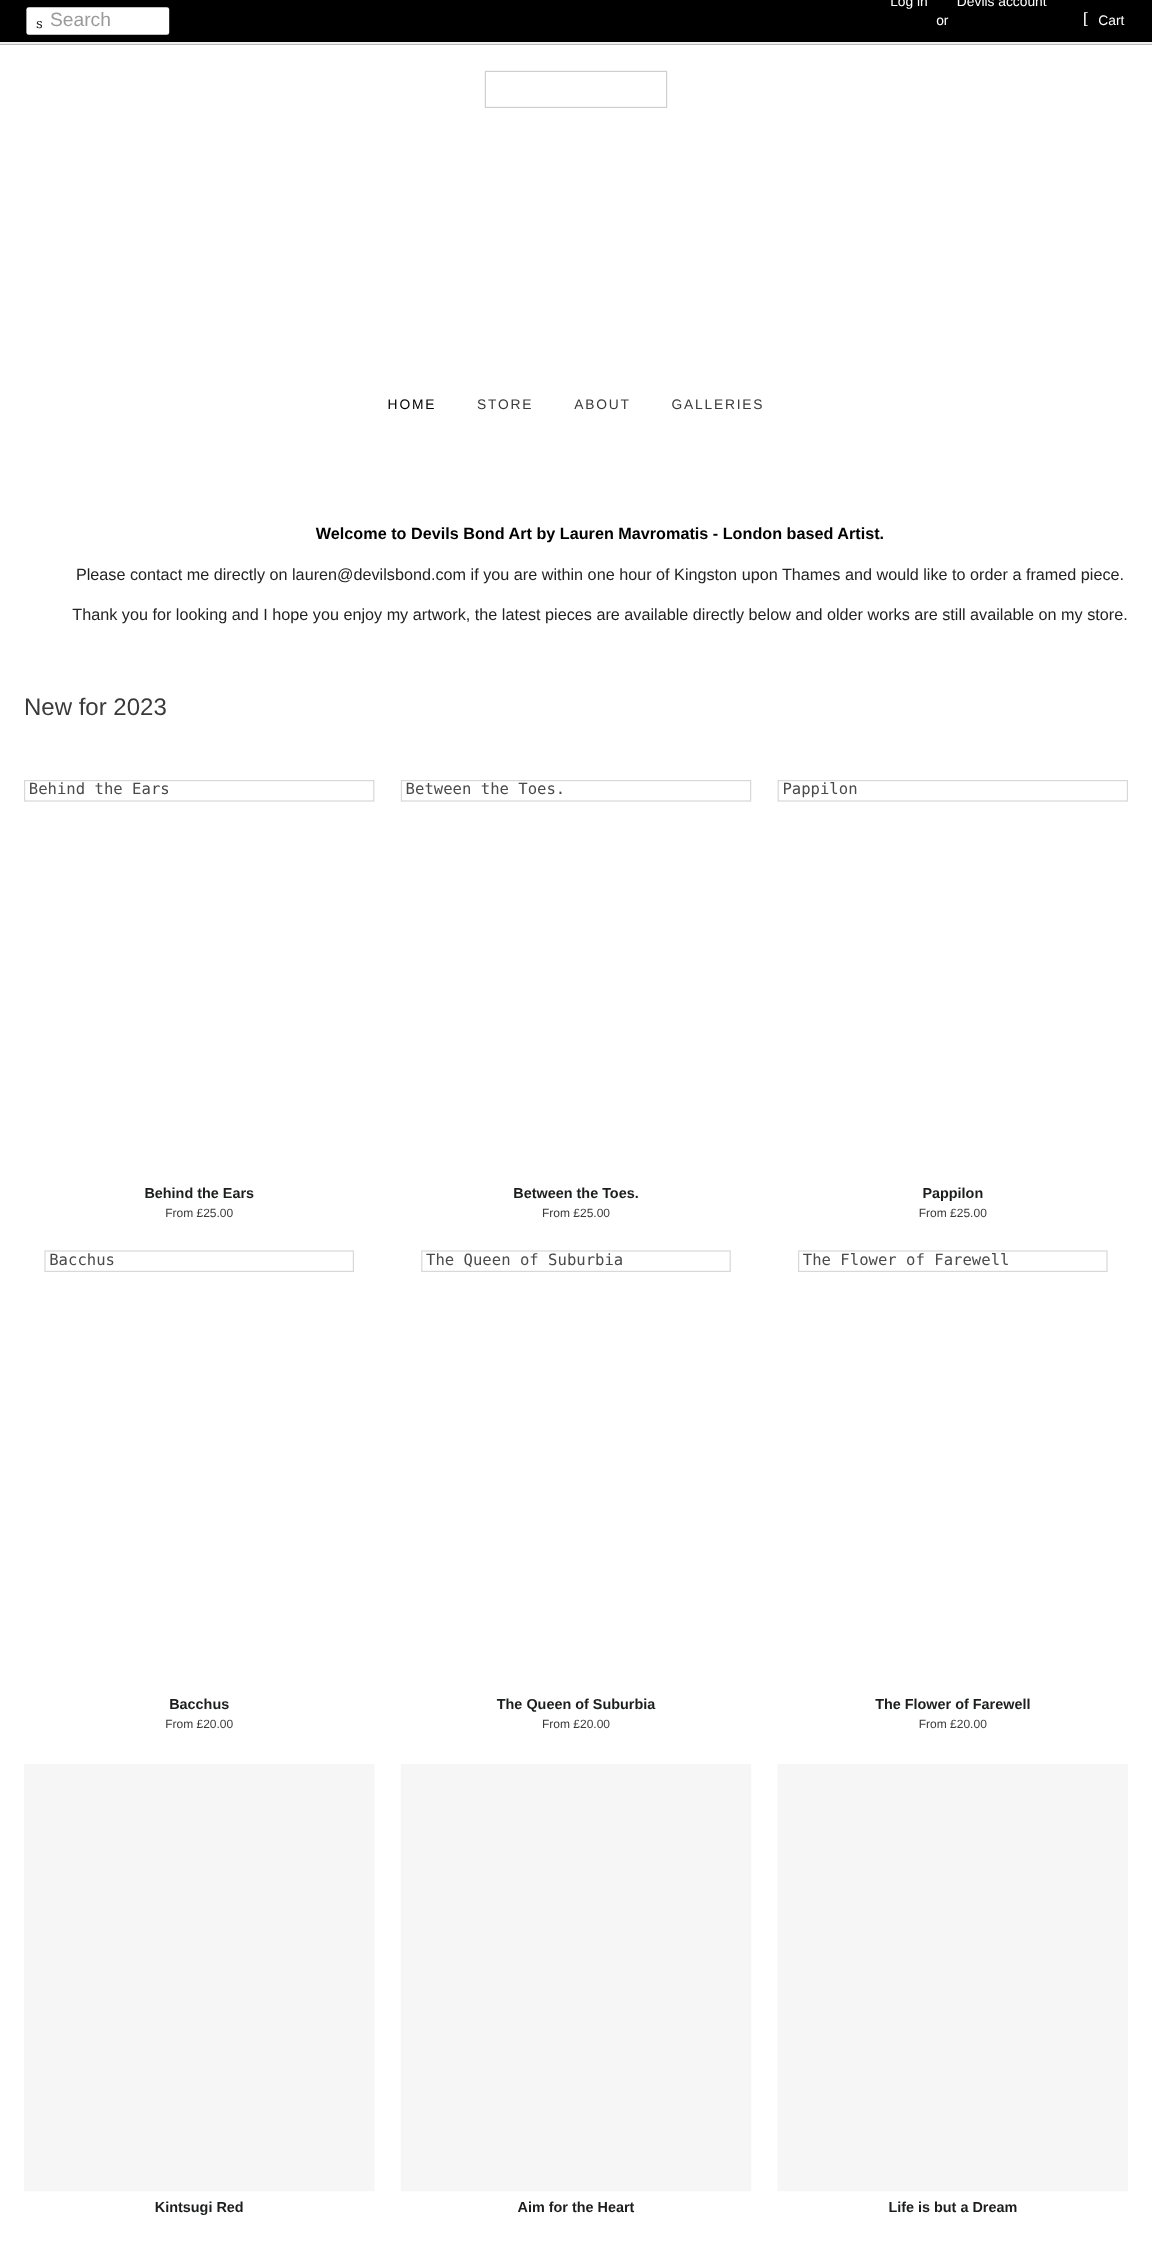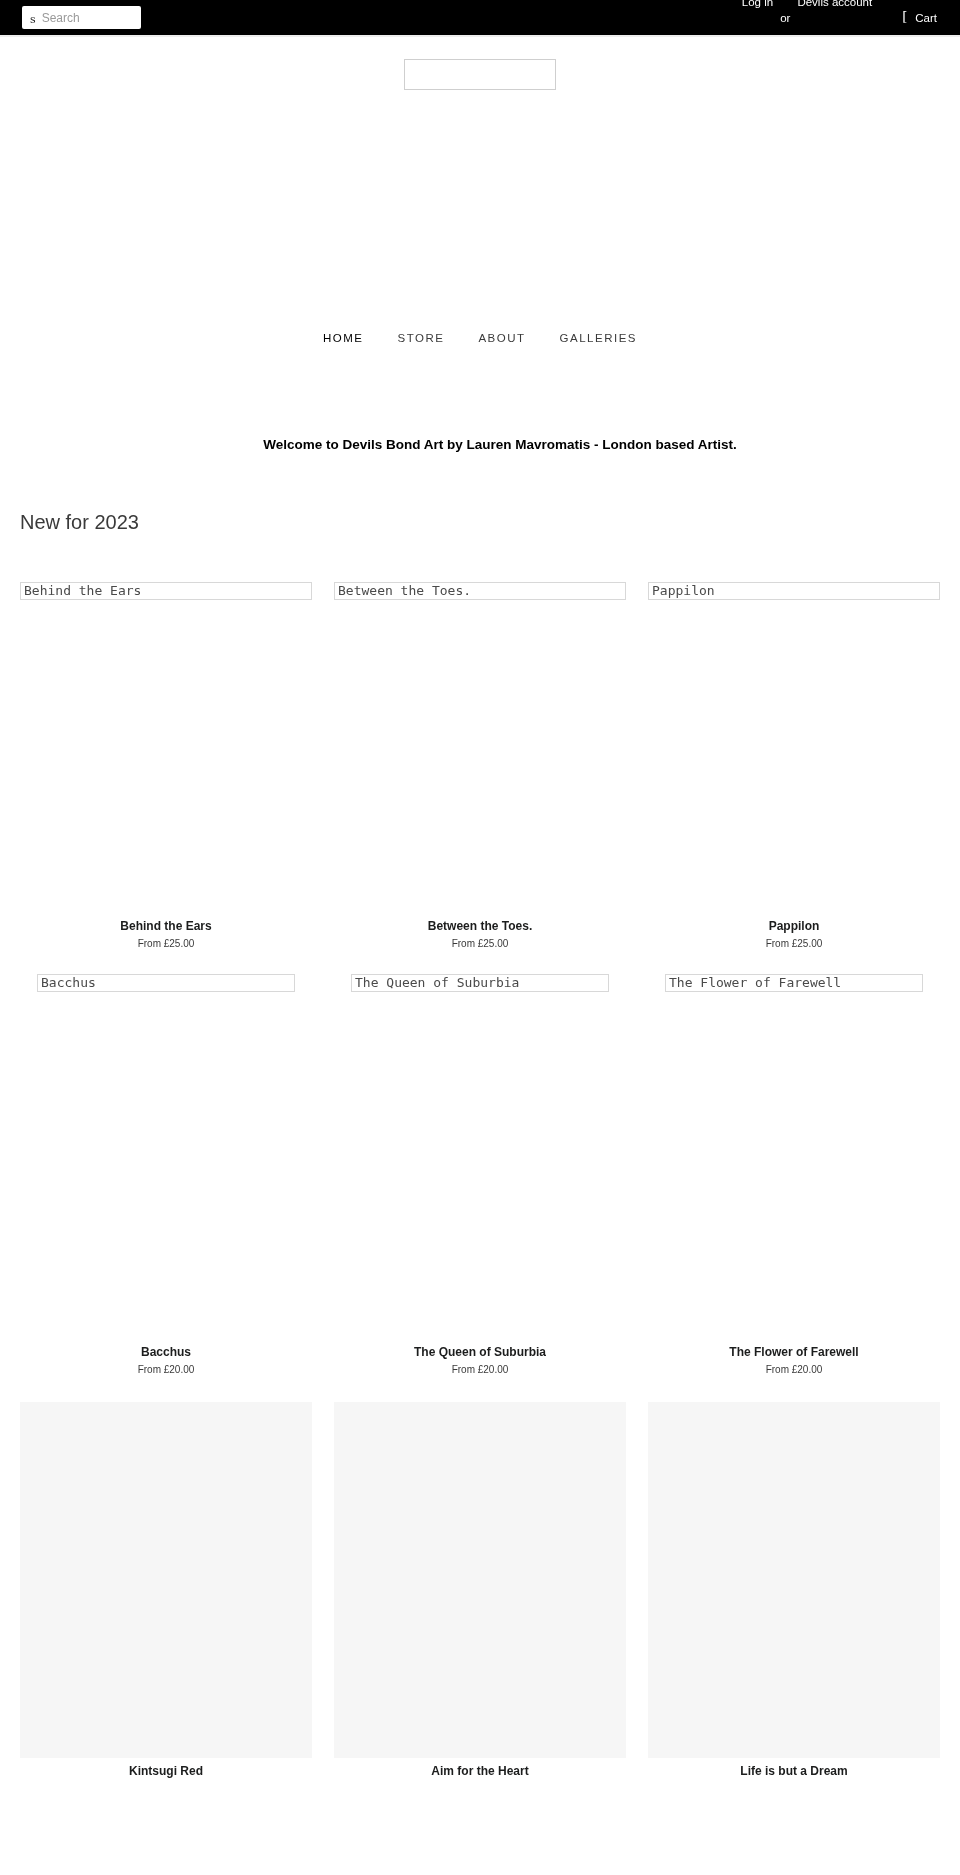--- a/index.html
+++ b/index.html
@@ -7,21 +7,21 @@
   .page { position:relative; width:960px; height:1875px; margin:0 auto; background:#fff; overflow:hidden; }
 
   
   .topbar { height:37px; background:#000; display:flex; align-items:center;
             justify-content:space-between; padding:0 23px 0 22px; border-bottom:2px solid #ededed; }
   .searchbox { width:119px; height:23px; background:#fff; border-radius:2px;
                display:flex; align-items:center; padding-left:8px; }
   .search-glyph { font-family:"DejaVu Serif", serif; font-size:11px; color:#222;
                   margin-right:6px; position:relative; top:2px; cursor:pointer; }
   .searchbox input { border:none; outline:none; background:transparent; width:84px;
-                     font-family:"Liberation Sans", sans-serif; font-size:12px; color:#333; }
+                     font-family:"Liberation Sans", sans-serif; font-size:16px; color:#333; }
   .searchbox input::placeholder { color:#9a9a9a; }
   .topbar-right { display:flex; color:#fff; font-size:11.5px; }
   .topbar-right a { color:#fff; text-decoration:none; cursor:pointer; }
   .tb-or { margin:16px 7px; }
   .cart-link { display:flex; align-items:center; margin-left:30px; }
   .cart-glyph { font-family:"DejaVu Serif", serif; font-size:13px; margin-right:8px; position:relative; top:-1px; }
 
   
   .header { padding-top:22px; display:flex; justify-content:center; }
   .logo-box { width:152px; height:31px; border:1px solid #cfcfcf; background:#fff; cursor:pointer; }
@@ -83,20 +83,22 @@
 
   <div class="nav">
     <a class="active">HOME</a>
     <a>STORE</a>
     <a>ABOUT</a>
     <a>GALLERIES</a>
   </div>
 
   <div class="intro">
     <p class="b">Welcome to Devils Bond Art by Lauren Mavromatis - London based Artist.</p>
+    <p>Please contact me directly on lauren@devilsbond.com if you are within one hour of Kingston upon Thames and would like to order a framed piece.</p>
+    <p>Thank you for looking and I hope you enjoy my artwork, the latest pieces are available directly below and older works are still available on my store.</p>
   </div>
 
   <h2 class="collection-heading">New for 2023</h2>
 
   <div class="grid row1">
     <a class="card">
       <div class="imgarea r1">
         <span class="altbox">Behind the Ears</span>
       </div>
       <div class="ptitle">Behind the Ears</div>

